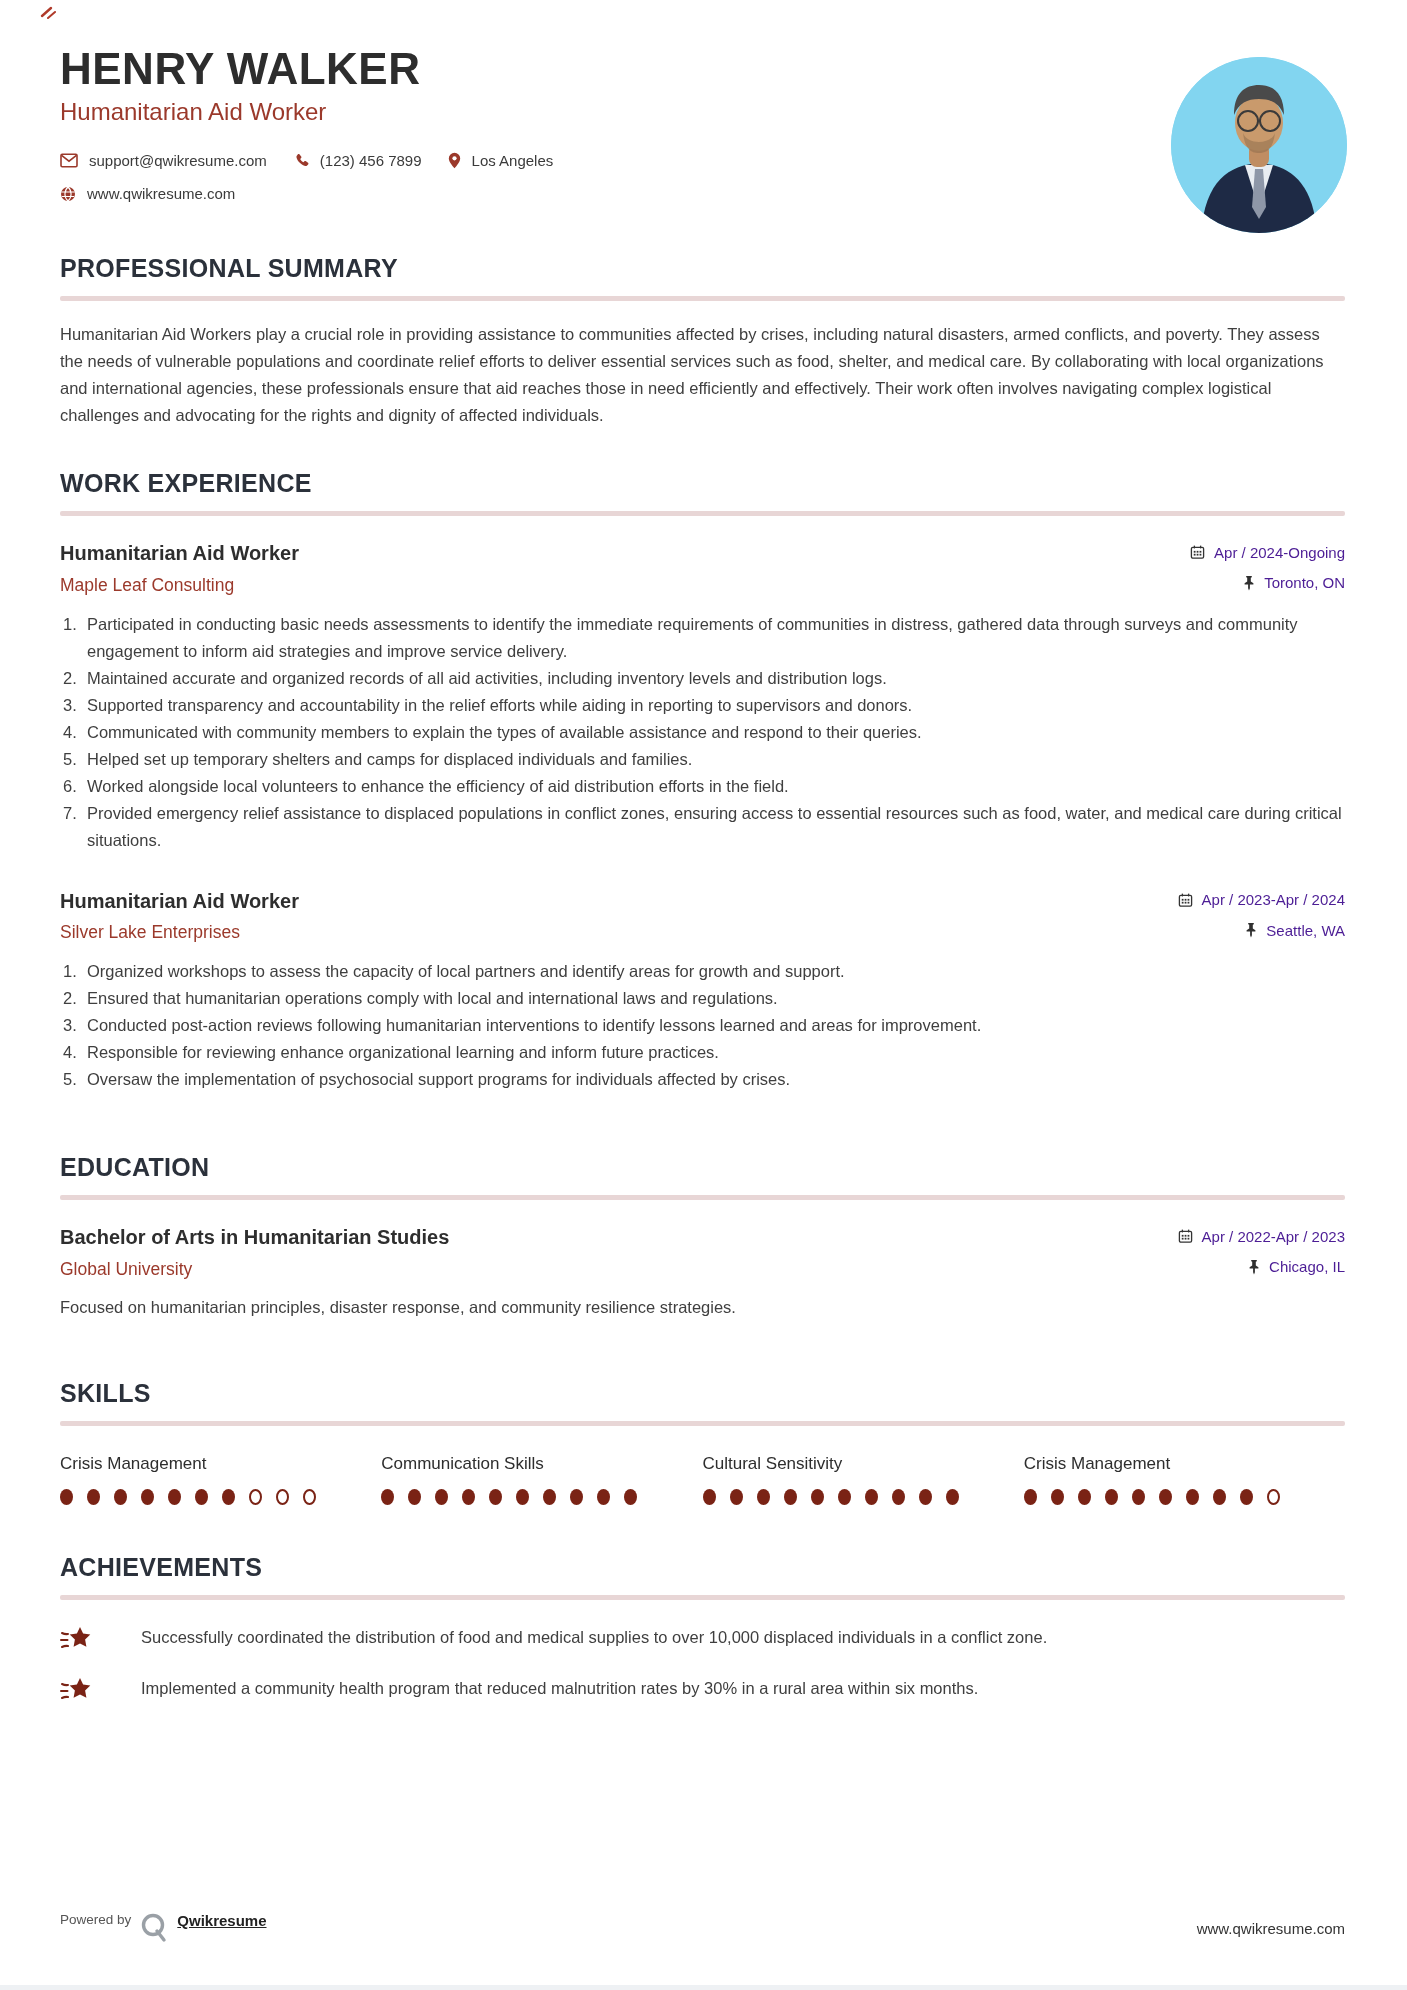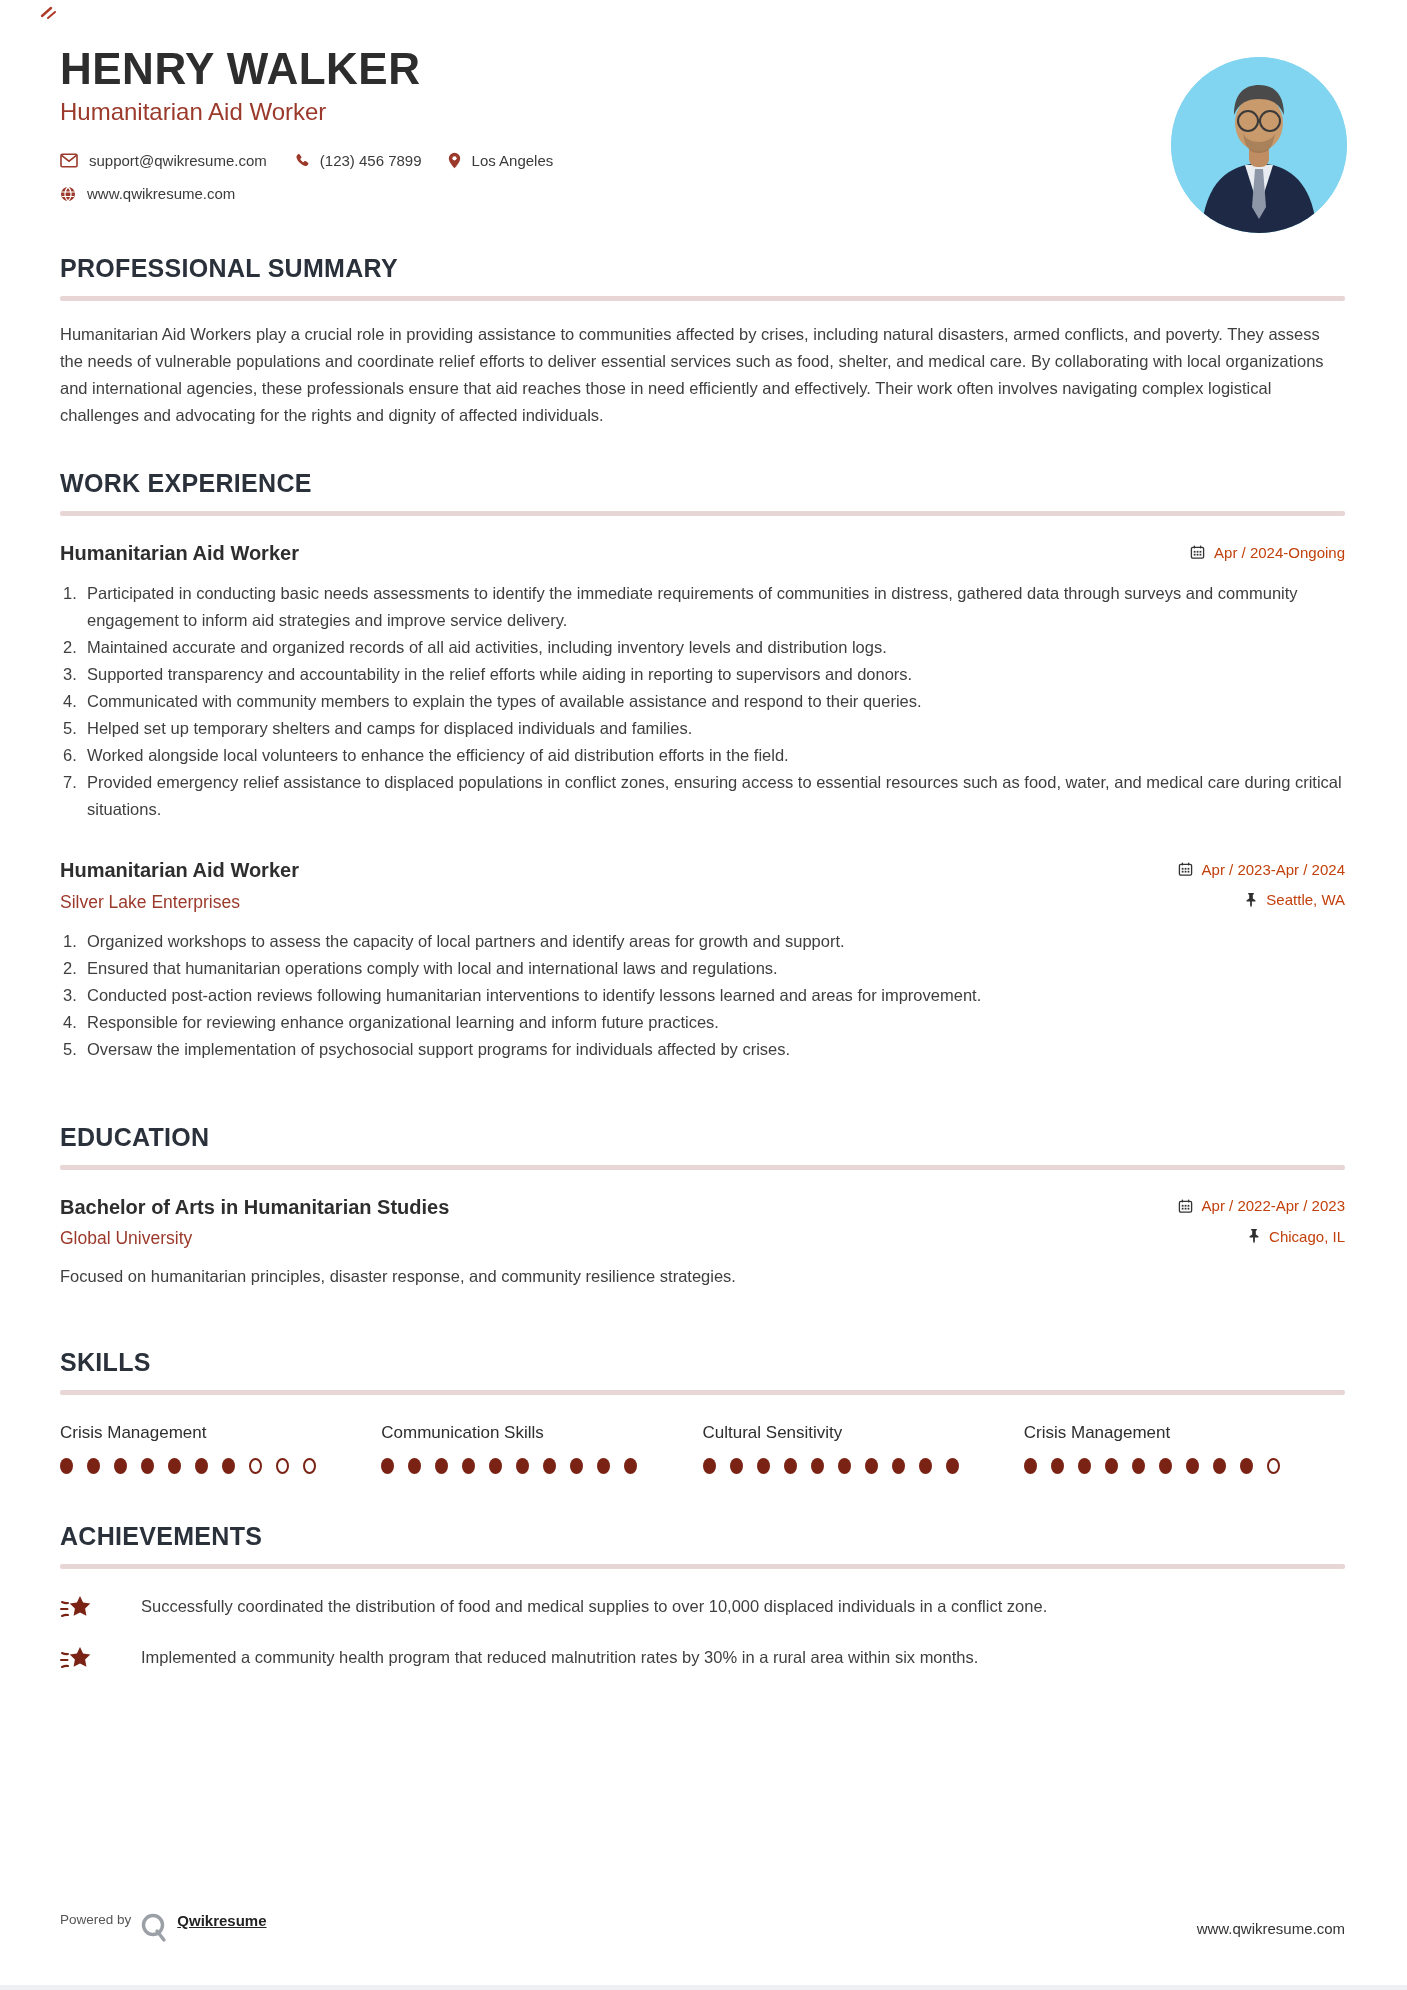--- a/index.html
+++ b/index.html
@@ -25,21 +25,21 @@
   .sec-achievements{margin-top:48px;}
   .sec-heading{font-size:25px;font-weight:700;color:#2b313b;letter-spacing:.3px;margin:0;}
   .sec-divider{height:5px;background:#e8d6d6;margin-top:13px;border-radius:2px;}
   .summary-text{margin:20px 0 0 0;font-size:16.5px;line-height:27px;color:#3f3f3f;}
 
   
   .job{margin-top:26px;}
   .job + .job{margin-top:36px;}
   .row-head{display:flex;justify-content:space-between;align-items:baseline;}
   .item-title{font-size:20px;font-weight:600;color:#2e2e2e;}
-  .meta{display:flex;align-items:center;gap:9px;font-size:15px;color:#c2410c;padding-left:32px;}
+  .meta{display:flex;align-items:center;gap:9px;font-size:15px;color:#4c1d95;padding-left:32px;}
   .row-sub{display:flex;justify-content:space-between;align-items:baseline;margin-top:9px;}
   .item-company{font-size:17.5px;color:#9b392b;}
   ol.bullets{margin:15px 0 0 0;padding:0;list-style:none;counter-reset:li;}
   ol.bullets li{counter-increment:li;position:relative;padding-left:27px;font-size:16.5px;line-height:27px;color:#3f3f3f;}
   ol.bullets li::before{content:counter(li) ".";position:absolute;left:3px;}
   .edu-desc{margin:14px 0 0 0;font-size:16.5px;line-height:27px;}
 
   
   .skills-grid{display:grid;grid-template-columns:repeat(4,1fr);margin-top:28px;}
   .skill-name{font-size:17px;color:#2e2e2e;margin-bottom:15px;}
@@ -145,20 +145,29 @@
                 <g fill="#333">
                   <rect x="4" y="6.8" width="1.9" height="1.9"></rect>
                   <rect x="7.1" y="6.8" width="1.9" height="1.9"></rect>
                   <rect x="10.2" y="6.8" width="1.9" height="1.9"></rect>
                   <rect x="4" y="9.9" width="1.9" height="1.9"></rect>
                   <rect x="7.1" y="9.9" width="1.9" height="1.9"></rect>
                   <rect x="10.2" y="9.9" width="1.9" height="1.9"></rect>
                 </g>
               </svg>
         <span>Apr / 2024-Ongoing</span>
+      </span>
+    </div>
+    <div class="row-sub">
+      <span class="item-company">Maple Leaf Consulting</span>
+      <span class="meta">
+        <svg width="12" height="16" viewBox="0 0 12 16">
+                <path d="M3.2 1 H8.8 V2.2 L7.8 2.8 V6.4 L10.4 8.2 V9.6 H6.9 V13.2 L6 15.4 L5.1 13.2 V9.6 H1.6 V8.2 L4.2 6.4 V2.8 L3.2 2.2 Z" fill="#2f2f2f"></path>
+              </svg>
+        <span>Toronto, ON</span>
       </span>
     </div>
     <ol class="bullets">
             <li>Participated in conducting basic needs assessments to identify the immediate requirements of communities in distress, gathered data through surveys and community engagement to inform aid strategies and improve service delivery.</li>
             <li>Maintained accurate and organized records of all aid activities, including inventory levels and distribution logs.</li>
             <li>Supported transparency and accountability in the relief efforts while aiding in reporting to supervisors and donors.</li>
             <li>Communicated with community members to explain the types of available assistance and respond to their queries.</li>
             <li>Helped set up temporary shelters and camps for displaced individuals and families.</li>
             <li>Worked alongside local volunteers to enhance the efficiency of aid distribution efforts in the field.</li>
             <li>Provided emergency relief assistance to displaced populations in conflict zones, ensuring access to essential resources such as food, water, and medical care during critical situations.</li>

